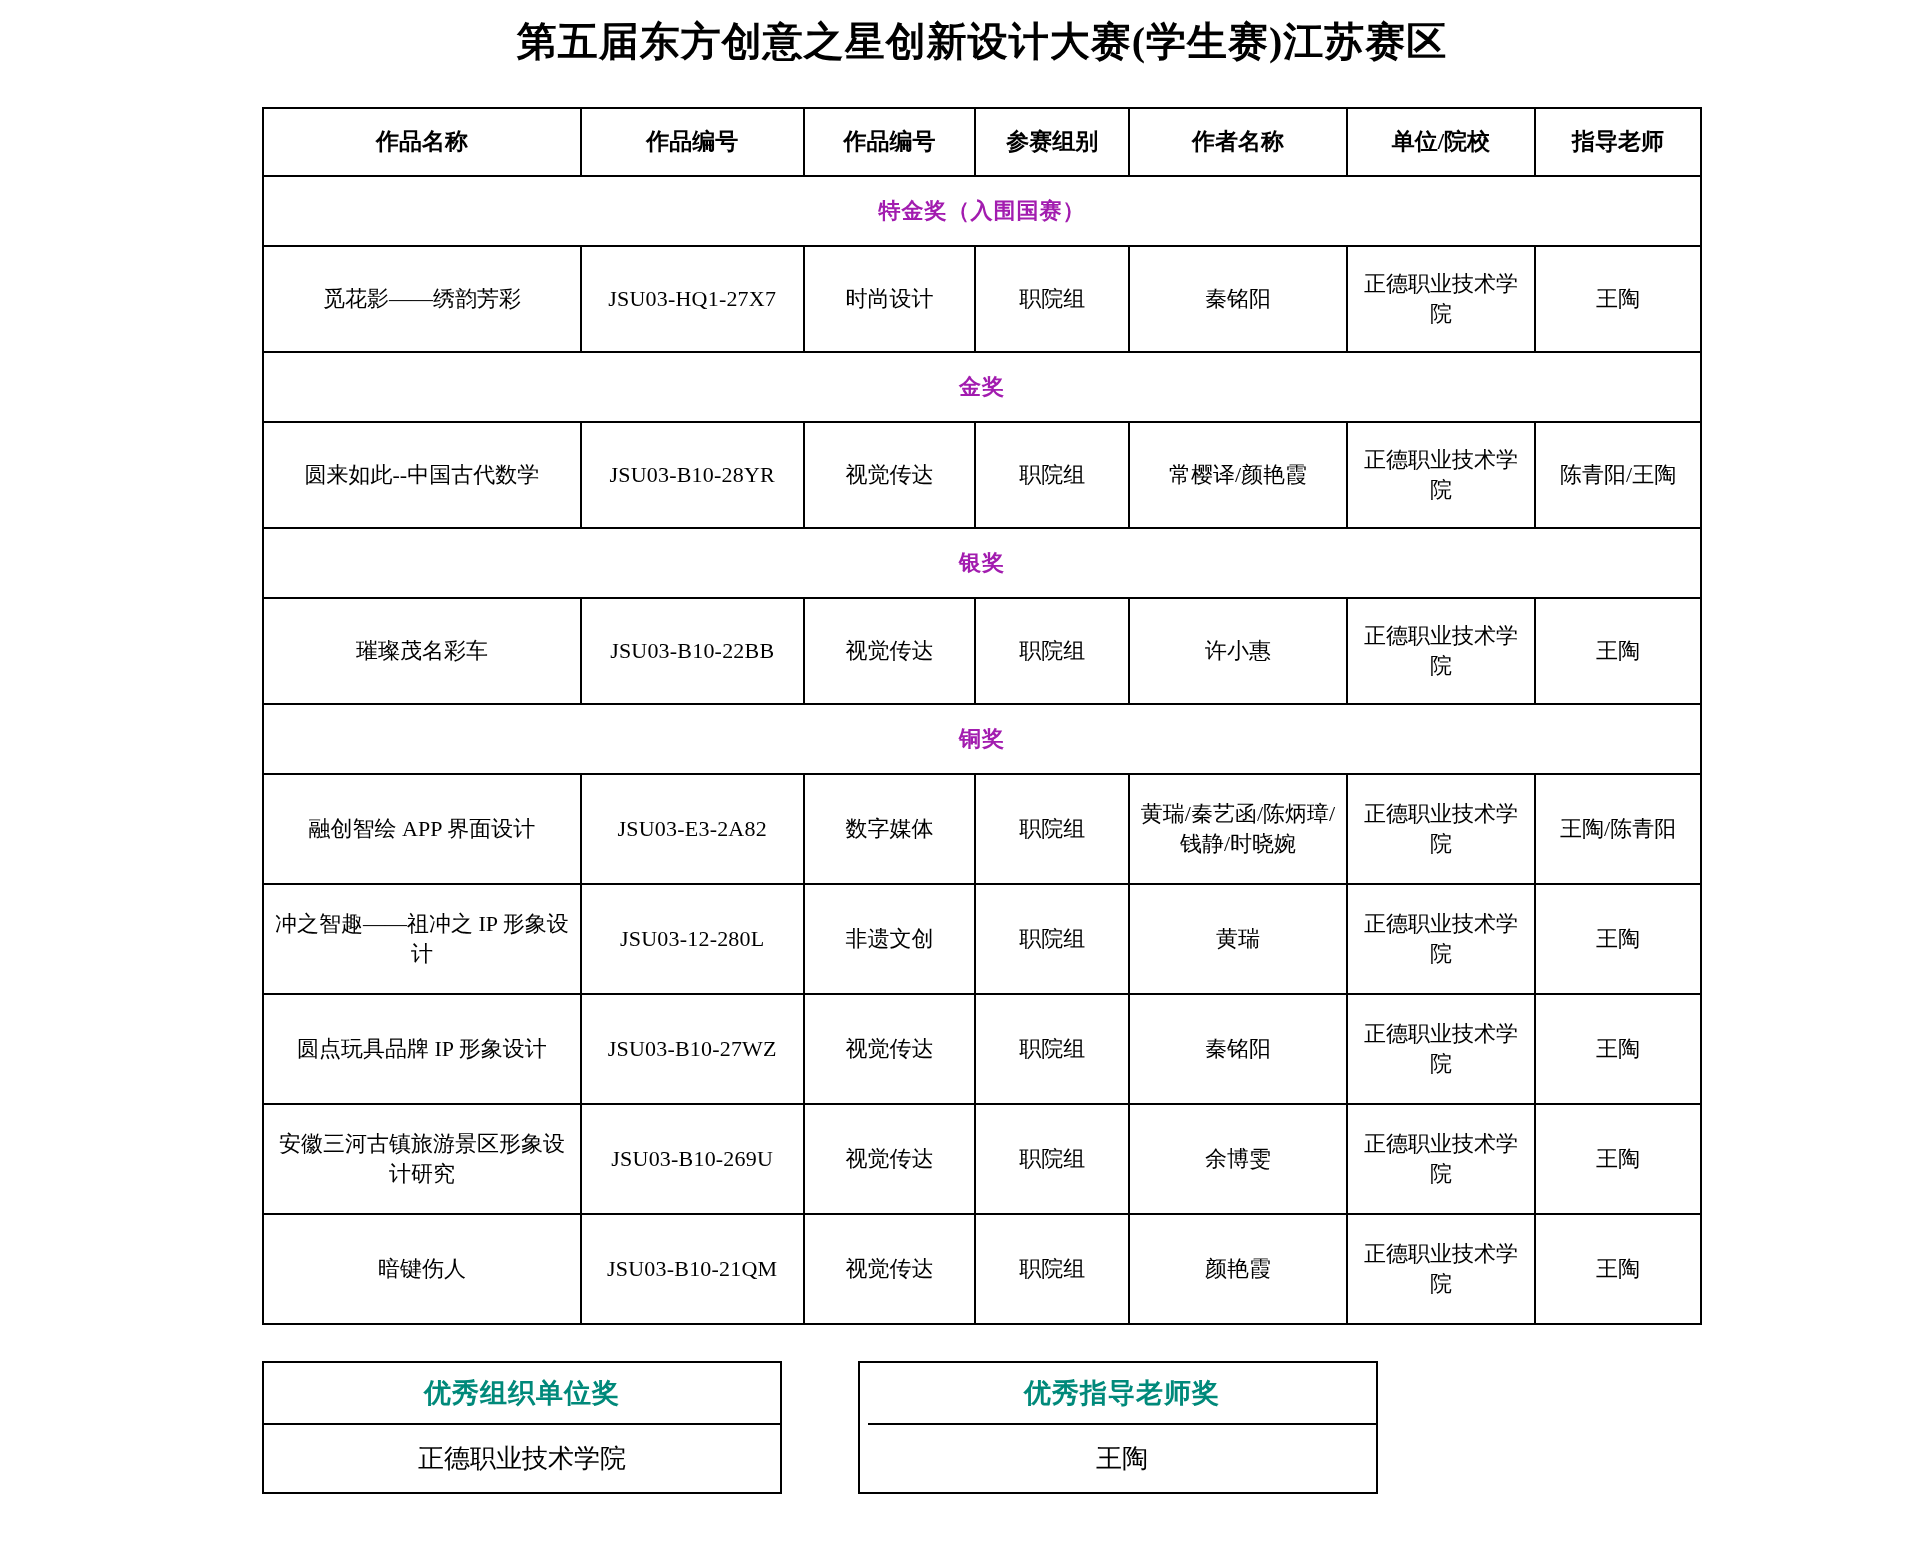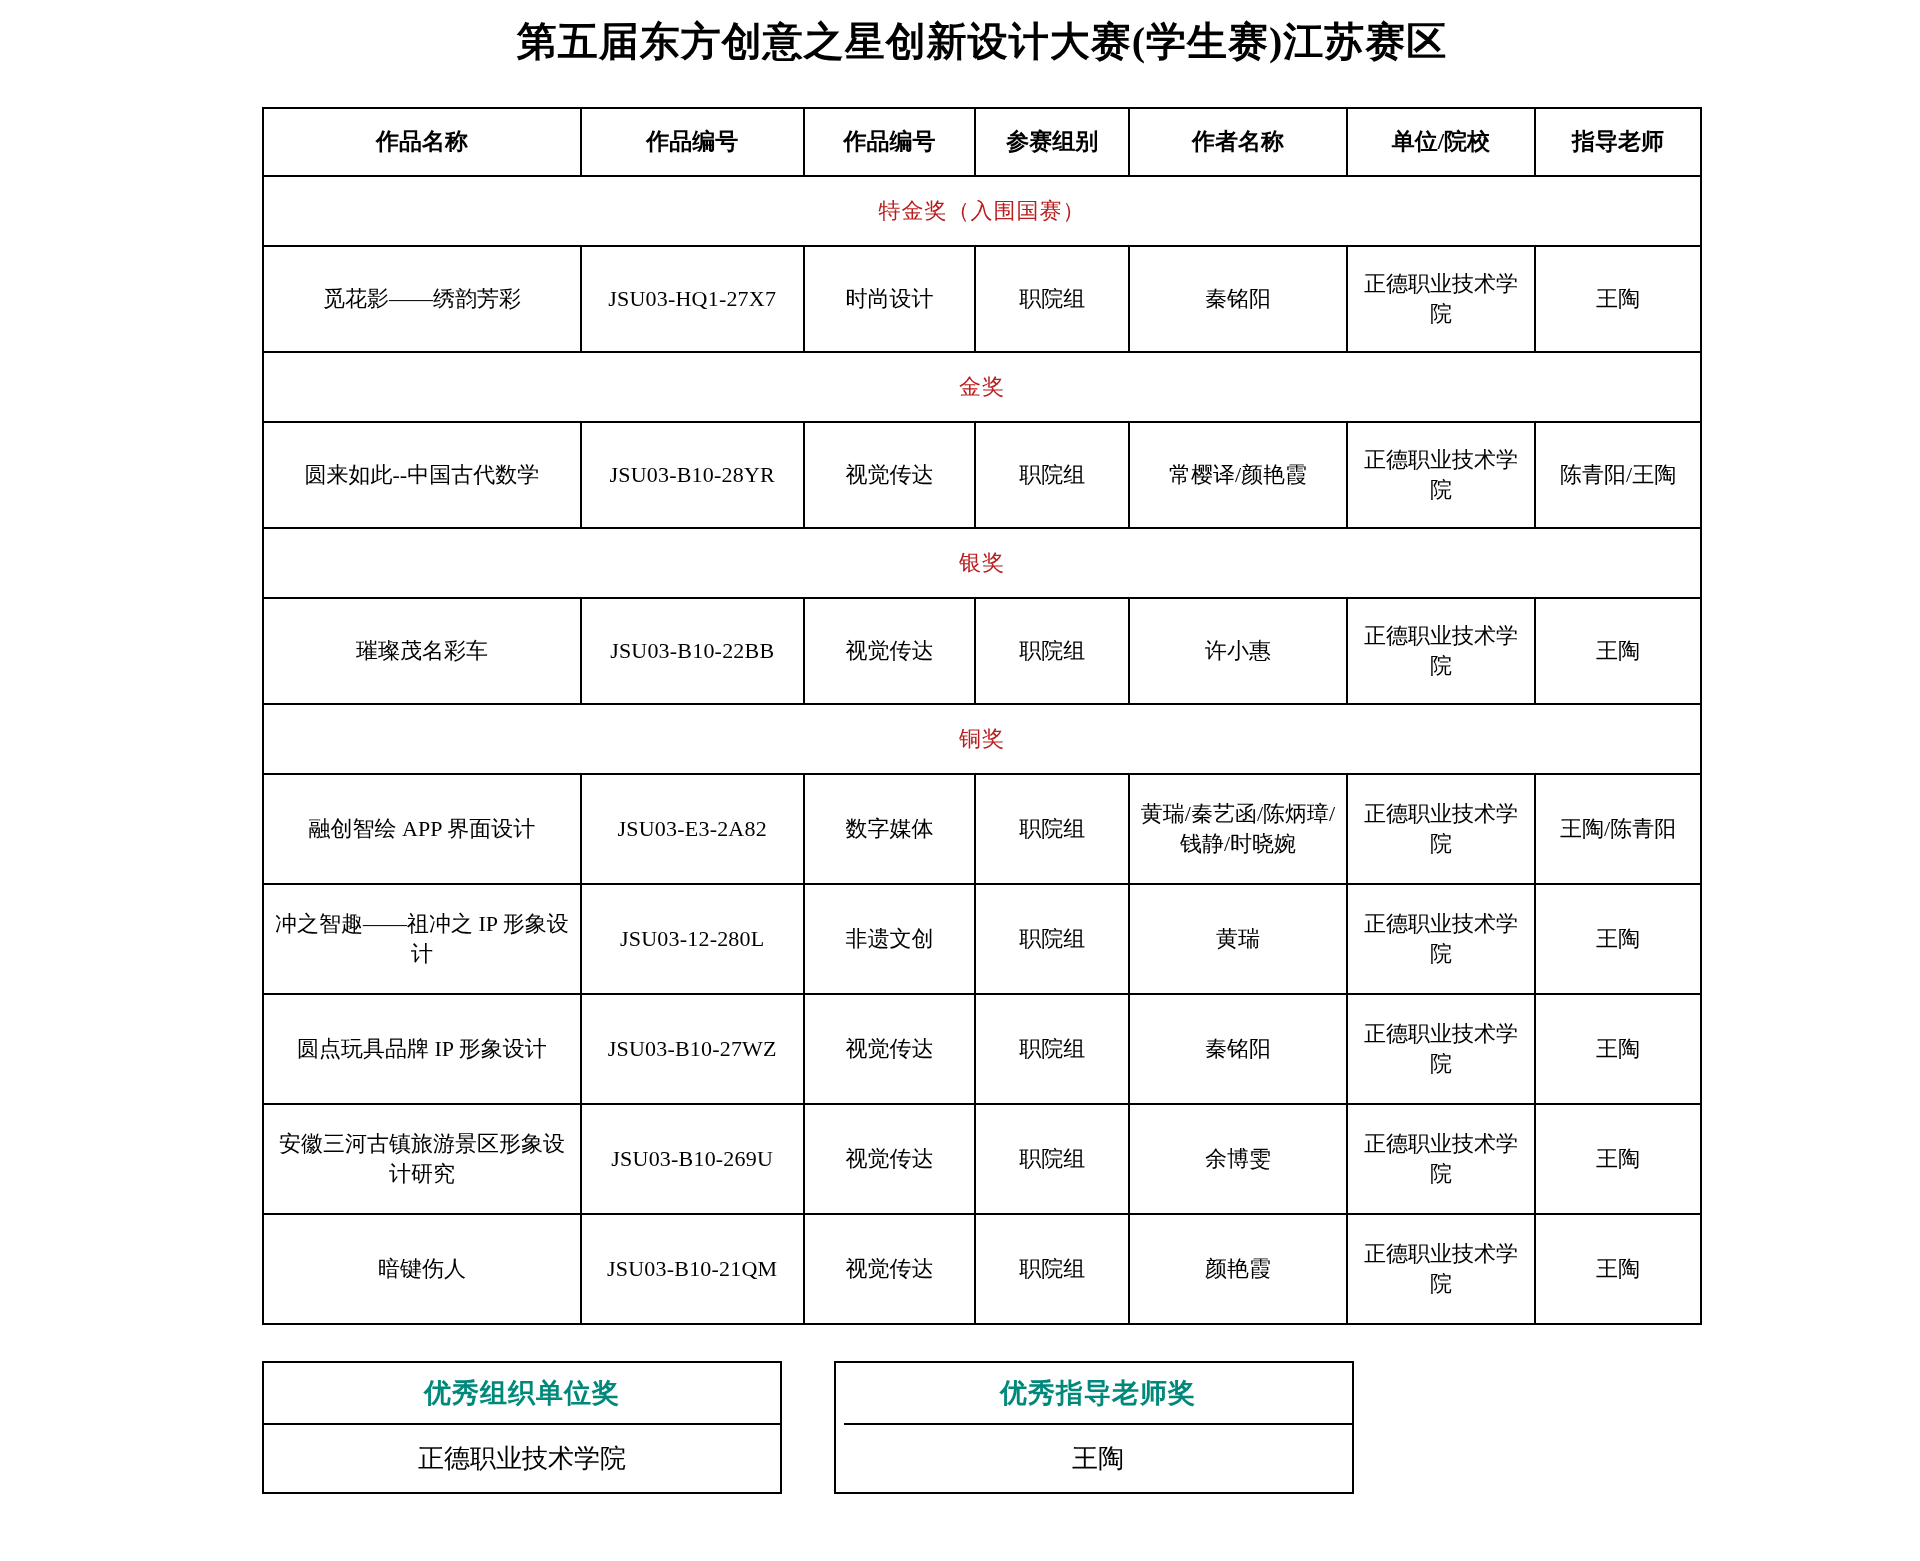--- a/index.html
+++ b/index.html
@@ -55,41 +55,41 @@
     font-size: 23px;
     height: 54px;
   }
   .code-cell {
     font-family: "Liberation Mono", "DejaVu Sans Mono", monospace;
     font-size: 21px;
     letter-spacing: 0.2px;
     word-break: break-all;
   }
   .award-row td {
-    color: #b91c1c;
-    font-weight: normal;
+    color: #a21caf;
+    font-weight: bold;
     font-size: 26px;
     height: 56px;
     letter-spacing: 1px;
   }
   .data-row td {
     height: 92px;
   }
   .tall-row td {
     height: 96px;
   }
   .authors-small {
     font-size: 16px;
     line-height: 1.5;
   }
   .bottom-wrap {
     width: 1440px;
     margin: 36px auto 0 auto;
     display: flex;
-    gap: 52px;
+    gap: 76px;
   }
   .bottom-box {
     border: 2px solid #000;
     box-sizing: border-box;
   }
   .box-org { width: 520px; }
   .box-teacher { width: 520px; padding-left: 8px; }
   .box-title {
     border-bottom: 2px solid #000;
     text-align: center;

